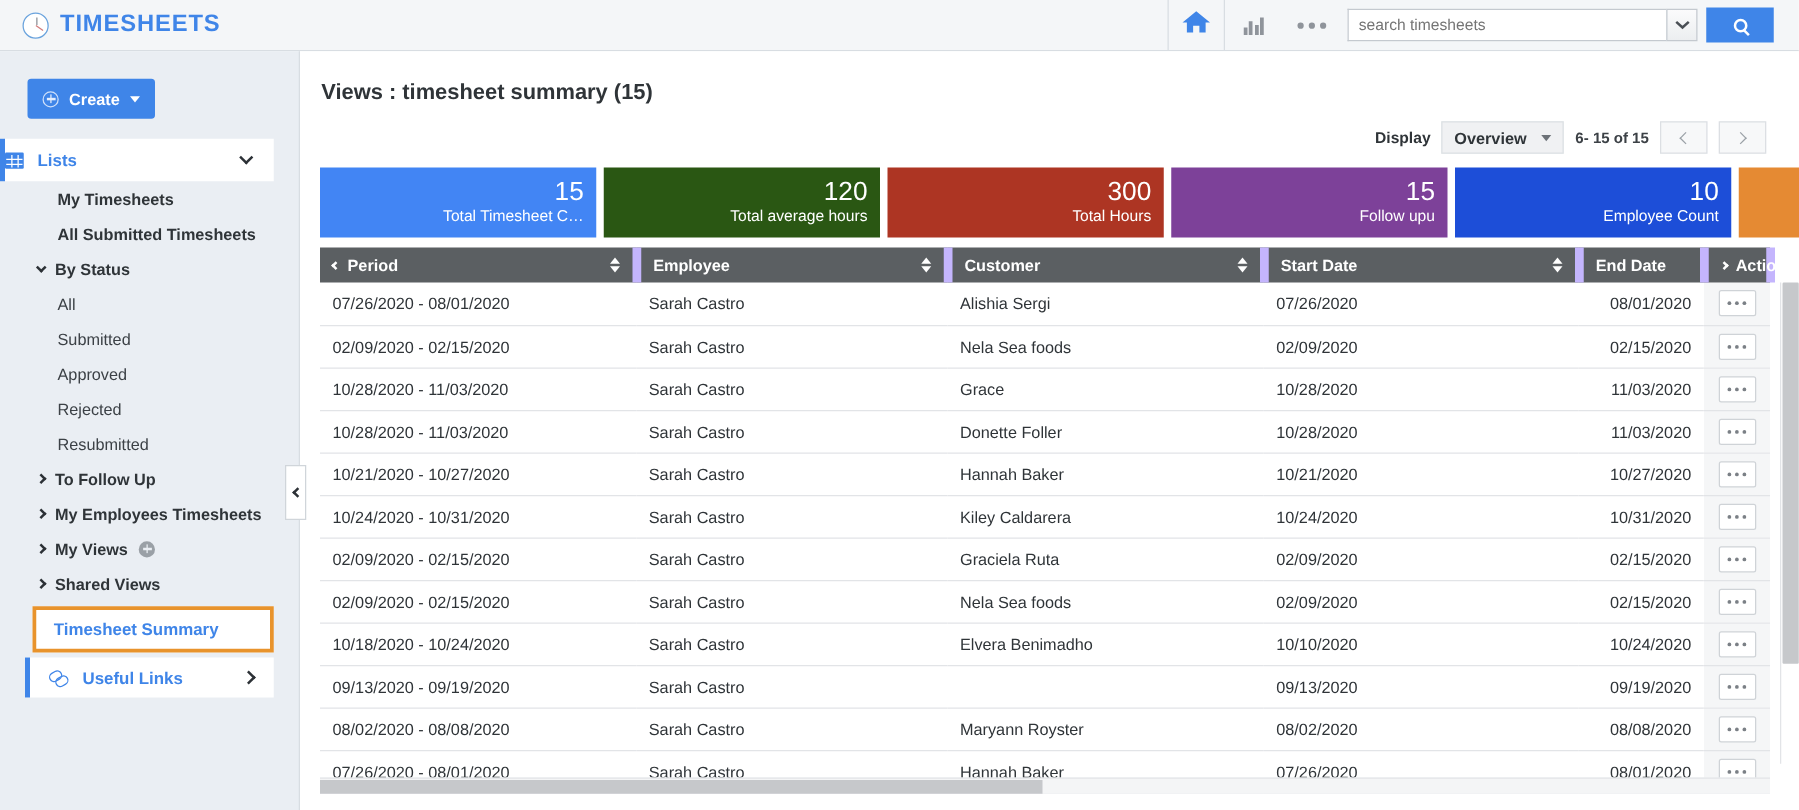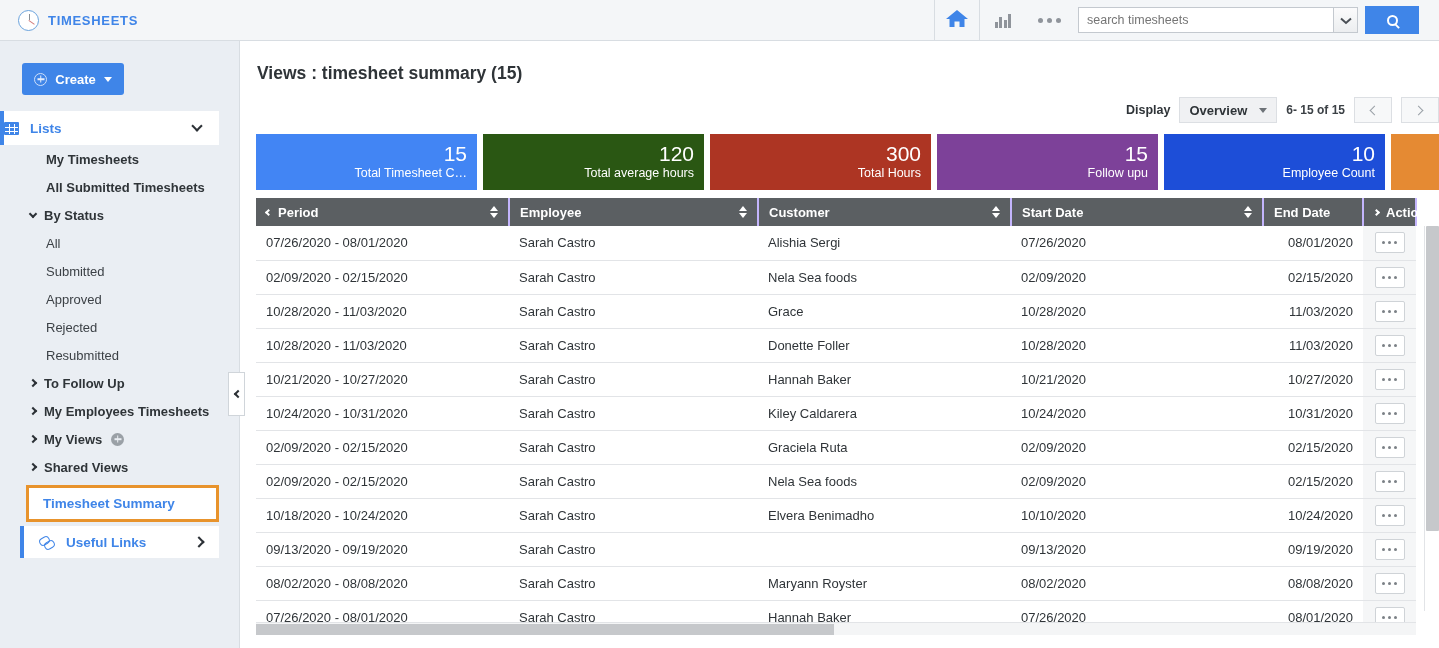--- a/index.html
+++ b/index.html
@@ -24,21 +24,21 @@
     border: 1.6px solid #6aa3dd; background: #fff;
     position: relative; flex: none;
   }
   .clock-icon::before, .clock-icon::after {
     content: ""; position: absolute; background: #8a8f96;
     left: 50%; top: 50%; transform-origin: 0 0;
   }
   .clock-icon::before { width: 6px; height: 1.4px; transform: rotate(-90deg); }
   .clock-icon::after  { width: 7px; height: 1.4px; transform: rotate(35deg); background:#d27c7c; }
   .brand-title {
-    color: #3f85e8; font-size: 13px; font-weight: bold;
+    color: #3f85e8; font-size: 19px; font-weight: bold;
     letter-spacing: .7px;
   }
 
   .topbar-right {
     margin-left: auto; display: flex; align-items: center; height: 41px;
   }
   .home-btn {
     width: 46px; height: 40px; display: flex; align-items: center; justify-content: center;
     border-left: 1px solid #d8dde2; border-right: 1px solid #d8dde2;
     background: #f4f6f8; cursor: pointer;
@@ -193,21 +193,21 @@
     position: absolute; top: 41px; left: 240px;
     width: 1199px; height: 607px; background: #fff;
   }
   .page-title {
     font-size: 17.5px; color: #2f3438; font-weight: bold;
     padding: 22px 0 0 17px;
   }
 
   .display-row {
     display: flex; align-items: center; justify-content: flex-end;
-    gap: 9px; padding-right: 0; margin-top: 13px; text-align: center;
+    gap: 9px; padding-right: 26px; margin-top: 13px; text-align: center;
   }
   .display-label { font-size: 12.5px; font-weight: bold; color: #2f3438; }
   .overview-select {
     height: 26px; min-width: 81px; padding: 0 9px;
     background: #f0f1f3; border: 1px solid #dcdfe3;
     display: flex; align-items: center; gap: 12px;
     font-size: 13px; font-weight: bold; color: #2f3438; cursor: pointer;
   }
   .caret-down-dark {
     width:0; height:0; border-left:4px solid transparent; border-right:4px solid transparent;
@@ -235,21 +235,21 @@
     font-size: 12.5px; line-height: 16px; white-space: nowrap;
     overflow: hidden; text-overflow: ellipsis; max-width: 100%;
   }
 
   
   .table-wrap { position: relative; margin: 8px 0 0 16px; width: 1183px; }
   table { border-collapse: collapse; width: 1160px; table-layout: fixed; }
   thead th {
     background: #5b5f62; color: #fff; height: 28px;
     font-size: 13px; font-weight: bold; text-align: left;
-    padding: 0 10px; border-right: 2px solid #c4b5fd;
+    padding: 0 10px; border-right: 7px solid #c4b5fd;
     white-space: nowrap;
   }
   thead th .th-inner { display: flex; align-items: center; }
   .sort-arrows {
     margin-left: auto; display: flex; flex-direction: column; gap: 2px;
   }
   .sort-arrows i { display:block; width:0; height:0; border-left:4px solid transparent; border-right:4px solid transparent; }
   .sort-arrows i:first-child { border-bottom: 5px solid #fff; }
   .sort-arrows i:last-child  { border-top: 5px solid #fff; }
   .hdr-chev-l {

